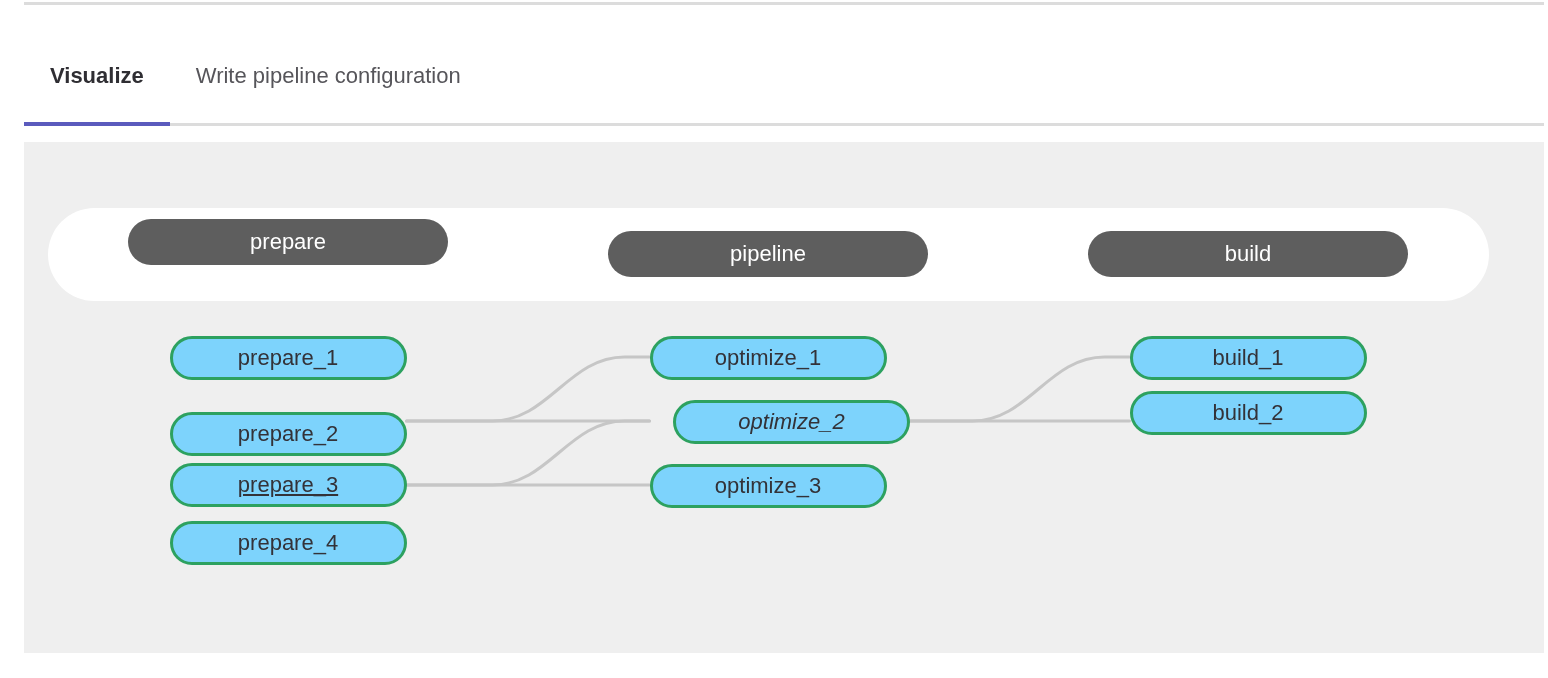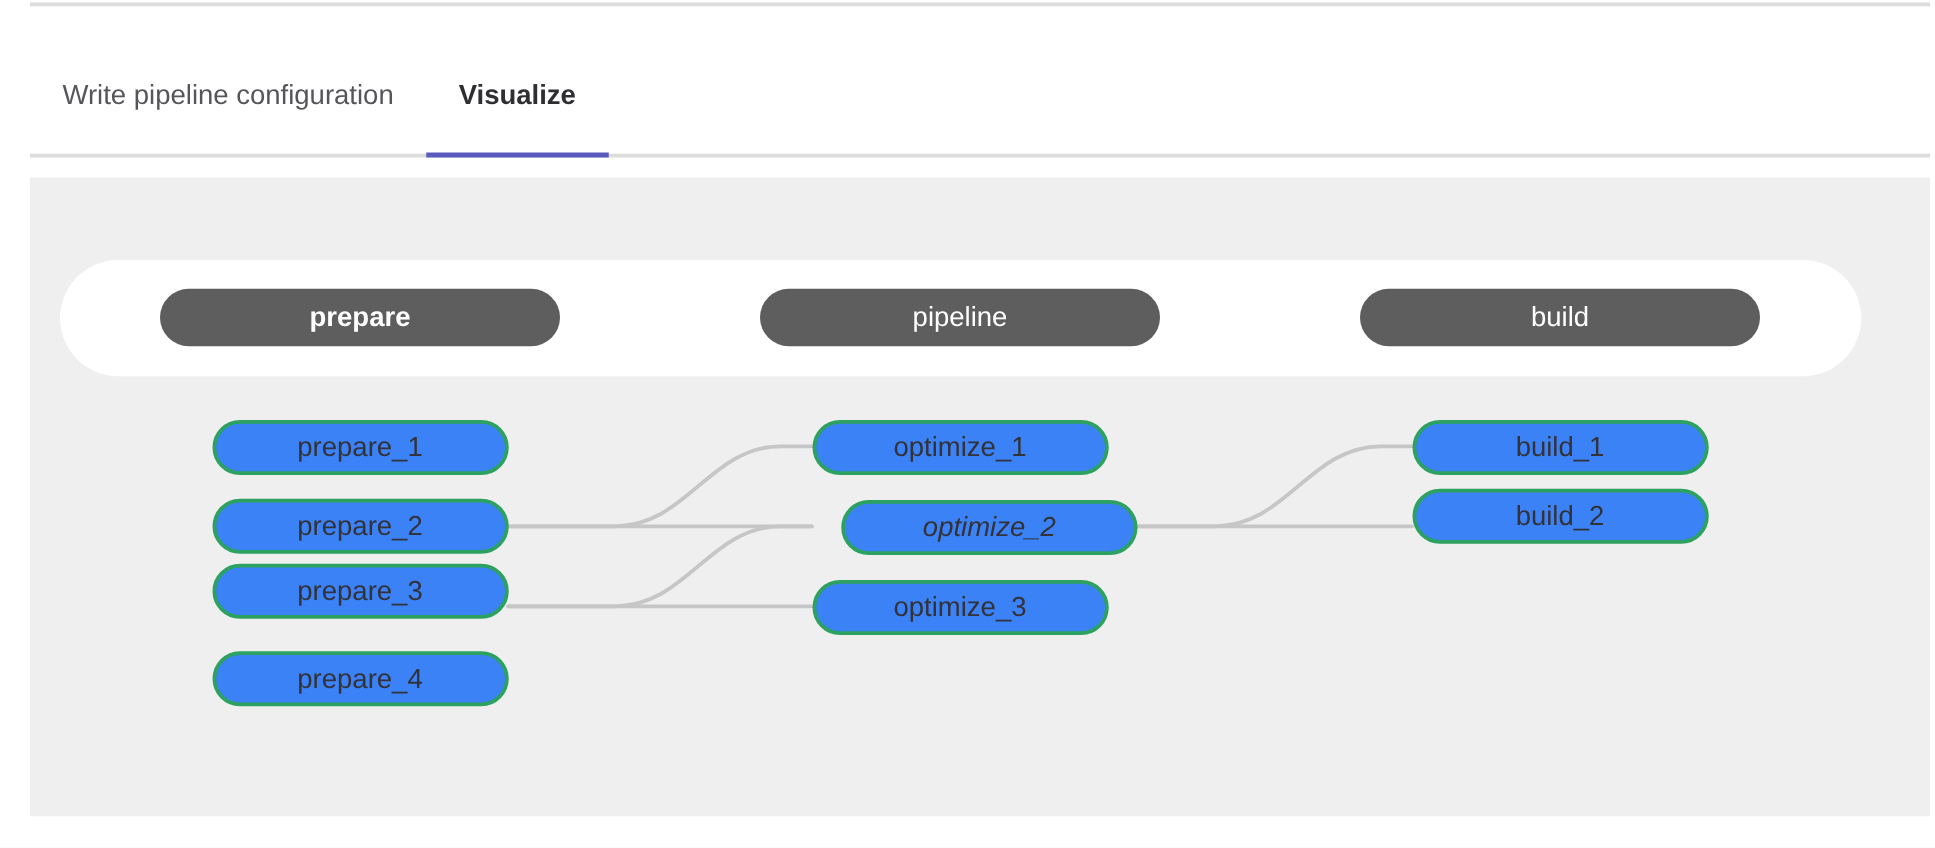--- a/index.html
+++ b/index.html
@@ -60,60 +60,60 @@
   }
   .stage-pill {
     position: absolute; height: 46px; width: 320px;
     background: var(--stage-bg); color: var(--stage-text);
     border-radius: 23px;
     display: flex; align-items: center; justify-content: center;
     font-size: 22px;
   }
   .job-pill {
     position: absolute; height: 44px; width: 237px;
-    background: #3b82f6;
+    background: #7dd3fc;
     border: 3px solid var(--job-border);
     border-radius: 22px;
     display: flex; align-items: center; justify-content: center;
     font-size: 22px; color: var(--job-text);
     cursor: pointer;
   }
 </style>
 </head>
 <body>
 
 <div class="page">
 
   <div class="top-divider"></div>
 
   <nav class="tabs">
-    <div class="tab">
-      <span>Write pipeline configuration</span>
-    </div>
     <div class="tab active">
       <span>Visualize</span>
       <span class="underline"></span>
+    </div>
+    <div class="tab">
+      <span>Write pipeline configuration</span>
     </div>
   </nav>
 
   <div class="panel">
     <svg class="links-layer" id="linksLayer" width="1520" height="511" viewBox="0 0 1520 511">
         <path d="M 382.5 279 H 468.5 C 524.5 279, 544.5 215, 600.5 215 H 625.5" fill="none" stroke="#c6c6c6" stroke-width="3" stroke-linecap="round"></path>
         <path d="M 382.5 279 H 625.5" fill="none" stroke="#c6c6c6" stroke-width="3" stroke-linecap="round"></path>
         <path d="M 382.5 343 H 468.5 C 524.5 343, 544.5 279, 600.5 279 H 625.5" fill="none" stroke="#c6c6c6" stroke-width="3" stroke-linecap="round"></path>
         <path d="M 382.5 343 H 625.5" fill="none" stroke="#c6c6c6" stroke-width="3" stroke-linecap="round"></path>
         <path d="M 862.5 279 H 948.5 C 1004.5 279, 1024.5 215, 1080.5 215 H 1105.5" fill="none" stroke="#c6c6c6" stroke-width="3" stroke-linecap="round"></path>
         <path d="M 862.5 279 H 1105.5" fill="none" stroke="#c6c6c6" stroke-width="3" stroke-linecap="round"></path>
       </svg>
     <div class="stage-bar"></div>
     <div id="graphNodes">
-        <div class="stage-pill" style="left: 104px; top: 89px; font-weight: bold;">prepare</div>
+        <div class="stage-pill" style="left: 104px; top: 77px;">prepare</div>
         <div class="job-pill" style="left: 145.5px; top: 193.5px;">prepare_1</div>
-        <div class="job-pill" style="left: 145.5px; top: 257px;">prepare_2</div>
-        <div class="job-pill" style="left: 145.5px; top: 309px;">prepare_3</div>
+        <div class="job-pill" style="left: 145.5px; top: 270px;">prepare_2</div>
+        <div class="job-pill" style="left: 145.5px; top: 321px; text-decoration: underline;">prepare_3</div>
         <div class="job-pill" style="left: 145.5px; top: 379px; text-align: center;">prepare_4</div>
         <div class="stage-pill" style="left: 584px; top: 89px;">pipeline</div>
         <div class="job-pill" style="left: 625.5px; top: 193.5px;">optimize_1</div>
         <div class="job-pill" style="left: 649px; top: 257.5px; font-style: italic;">optimize_2</div>
         <div class="job-pill" style="left: 625.5px; top: 321.5px;">optimize_3</div>
         <div class="stage-pill" style="left: 1064px; top: 89px; text-align: right;">build</div>
         <div class="job-pill" style="left: 1105.5px; top: 193.5px;">build_1</div>
         <div class="job-pill" style="left: 1105.5px; top: 249px;">build_2</div>
       </div>
   </div>

